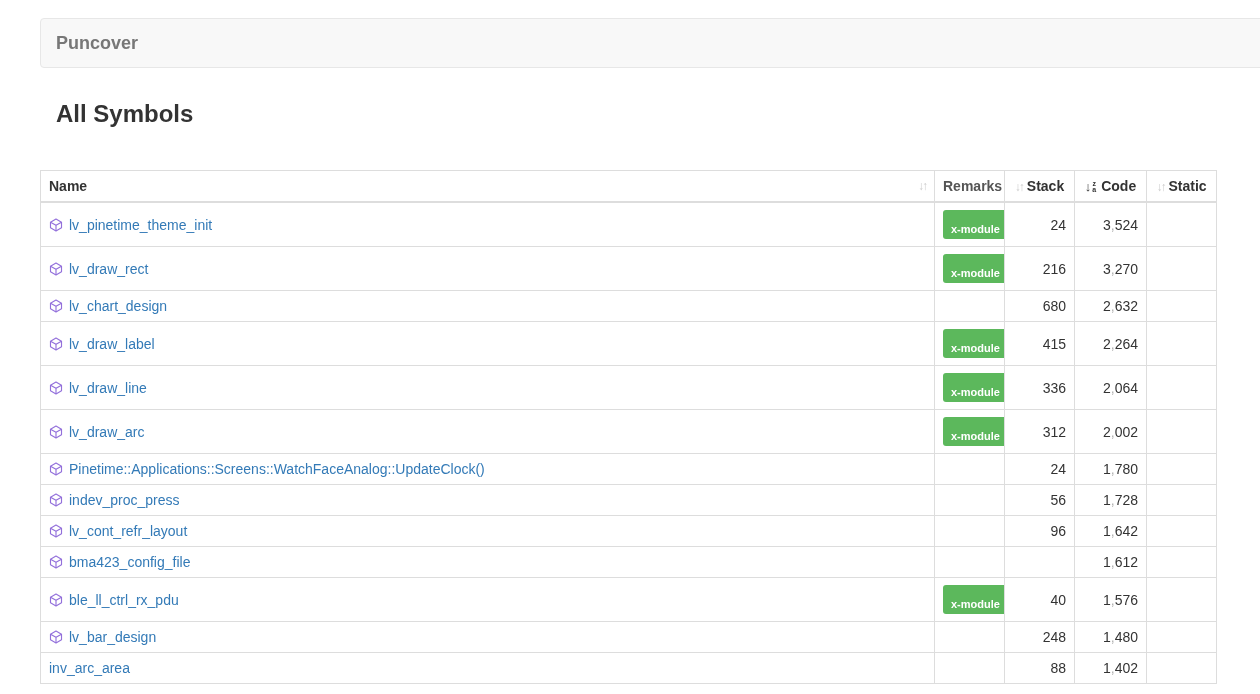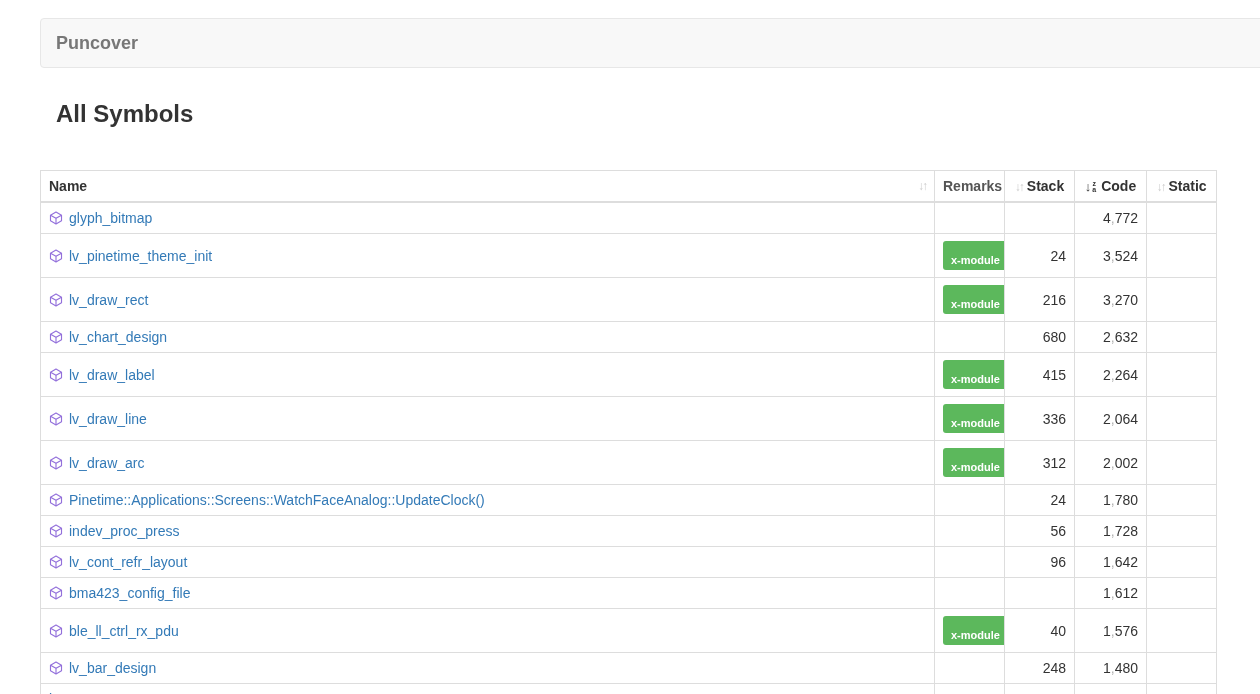--- a/index.html
+++ b/index.html
@@ -166,35 +166,20 @@
                 <span>a</span>
               </span>
             </span><span>Code</span>
         </th>
         <th class="h-static">
           <span class="sort-both">↓↑</span><span>Static</span>
         </th>
       </tr>
     </thead>
     <tbody id="rows">
-  <tr>
-    <td class="name-cell">
-      <span class="cube-icon">
-        <svg width="14" height="14" viewBox="0 0 16 16" fill="none" stroke="#9370DB" stroke-width="1.3" stroke-linejoin="round">
-          <path d="M8 1.2 L14.3 4.8 V11.2 L8 14.8 L1.7 11.2 V4.8 Z"></path>
-          <path d="M1.7 4.8 L8 8.3 L14.3 4.8"></path>
-          <path d="M8 8.3 V14.8"></path>
-        </svg>
-      </span><a class="sym-link" href="#">glyph_bitmap</a>
-    </td>
-    <td class="remarks"></td>
-    <td class="num"></td>
-    <td class="num">4<span class="comma">,</span>772</td>
-    <td class="num"></td>
-  </tr>
 
   <tr>
     <td class="name-cell">
       <span class="cube-icon">
         <svg width="14" height="14" viewBox="0 0 16 16" fill="none" stroke="#9370DB" stroke-width="1.3" stroke-linejoin="round">
           <path d="M8 1.2 L14.3 4.8 V11.2 L8 14.8 L1.7 11.2 V4.8 Z"></path>
           <path d="M1.7 4.8 L8 8.3 L14.3 4.8"></path>
           <path d="M8 8.3 V14.8"></path>
         </svg>
       </span><a class="sym-link" href="#">lv_pinetime_theme_init</a>

